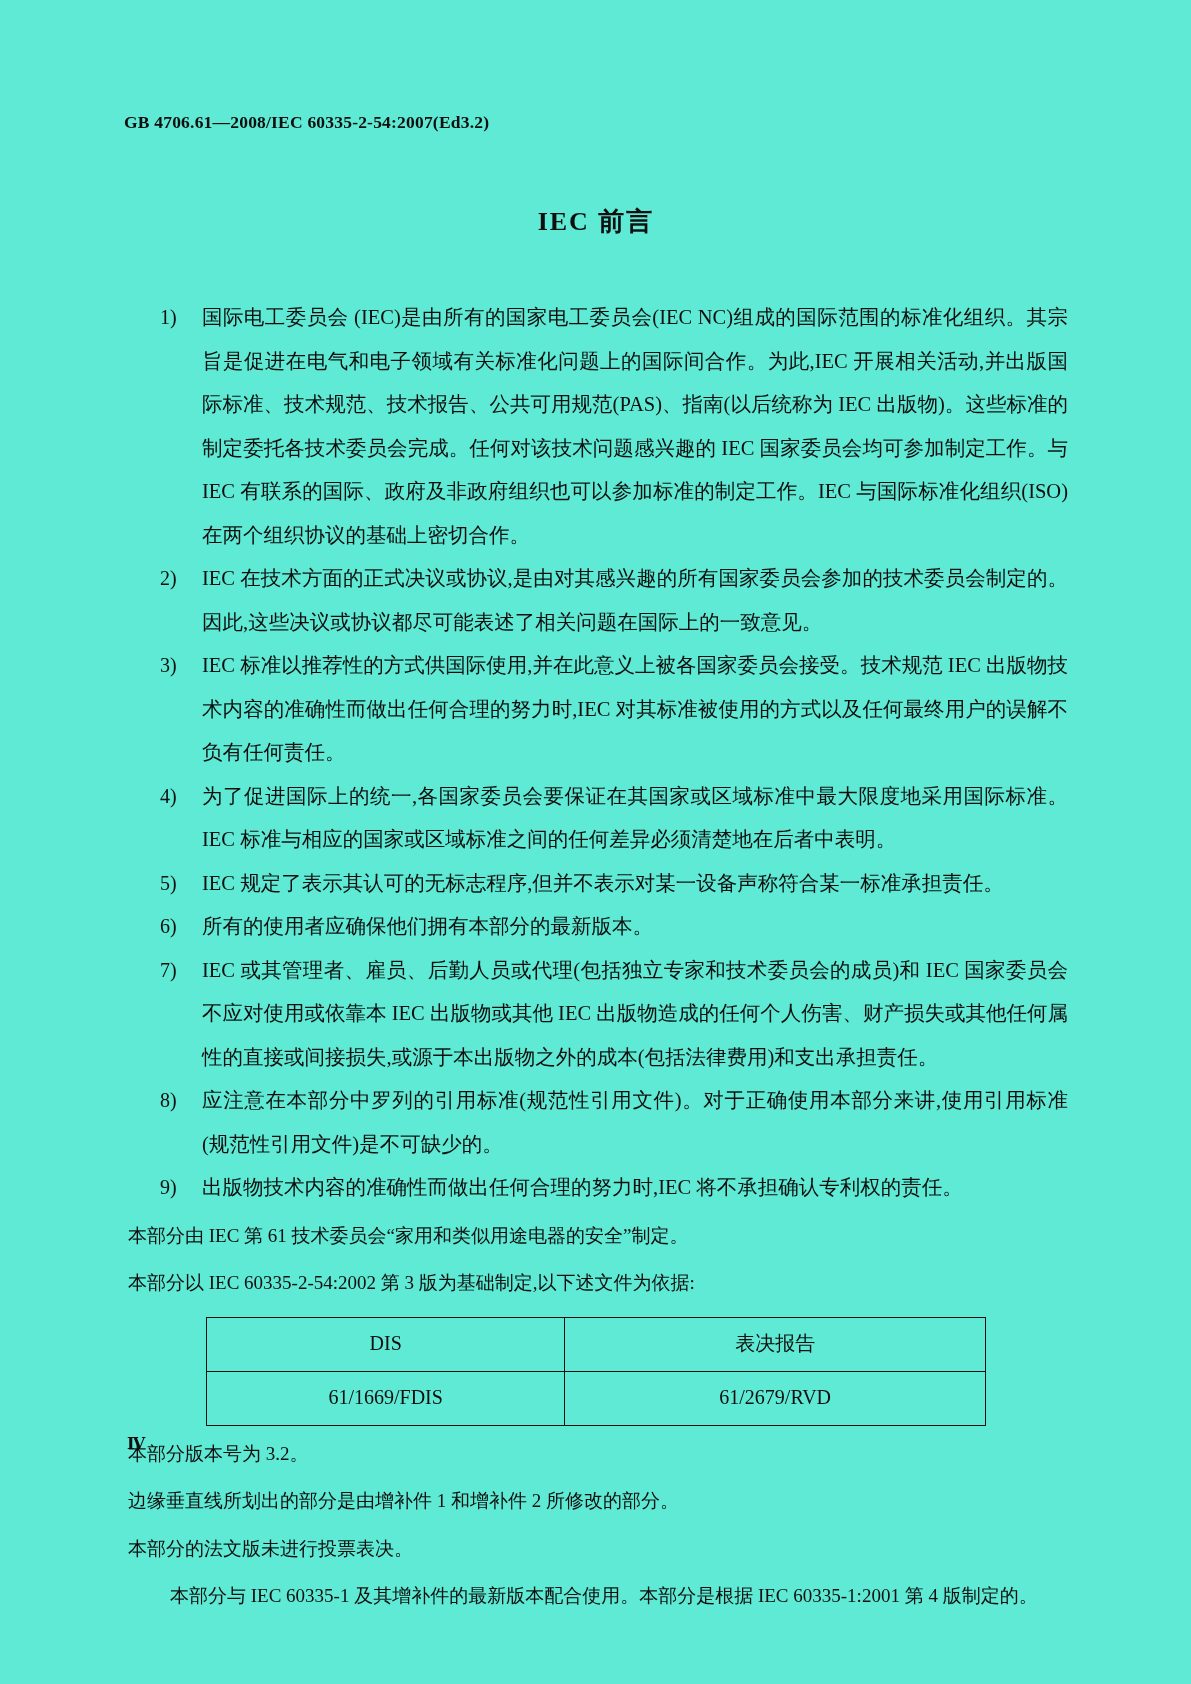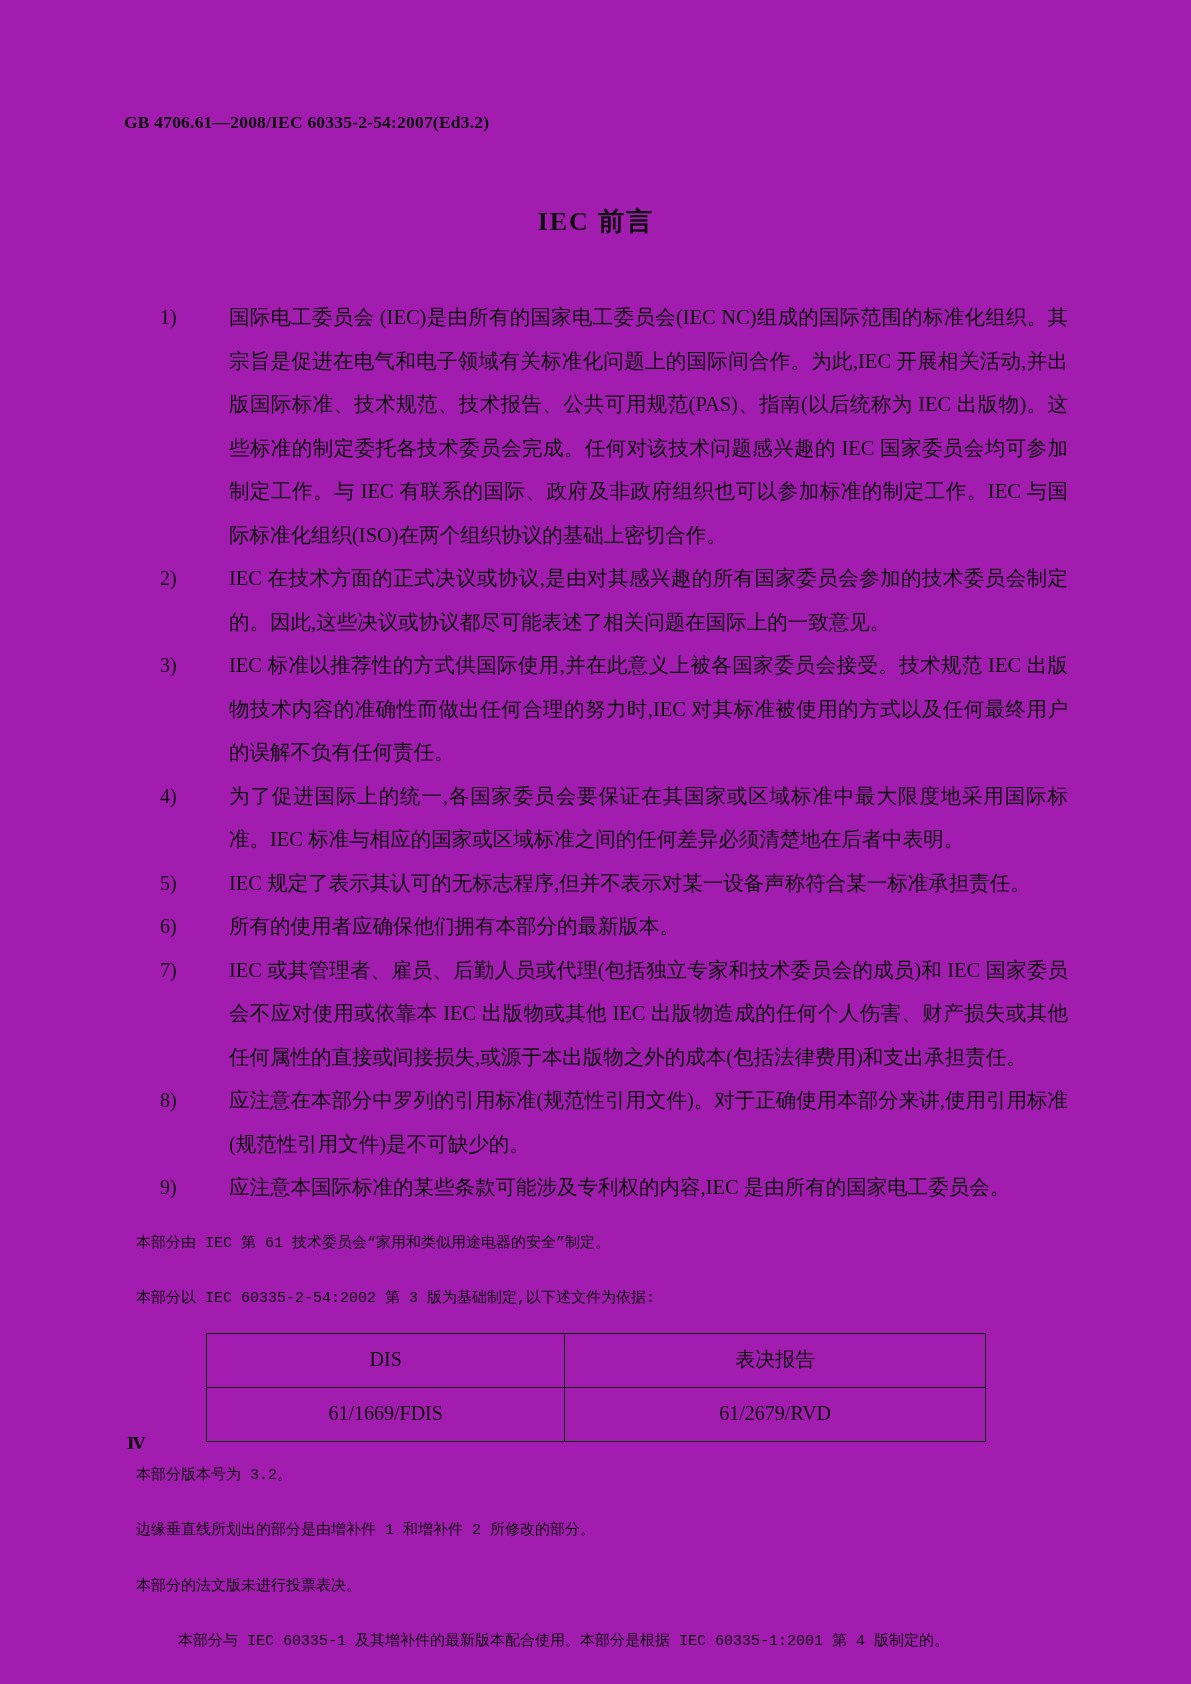--- a/index.html
+++ b/index.html
@@ -9,21 +9,21 @@
   }
   body {
     font-family: "Liberation Serif", "DejaVu Serif", serif;
     color: #0f0f0f;
   }
   .page {
     position: relative;
     width: 1191px;
     height: 1684px;
     margin: 0 auto;
-    background: #a21caf;
+    background: #5eead4;
     overflow: hidden;
   }
   .content {
     position: absolute;
     left: 124px;
     top: 0;
     width: 944px;
     height: 1684px;
   }
 
@@ -81,31 +81,29 @@
     width: 40px;
     font-size: 20px;
     line-height: 43.5px;
   }
   ol.iec-list > li .txt {
     display: block;
   }
   ol.iec-list > li.justify .txt {
     text-align: justify;
     text-align-last: left;
-    margin-left: 27px;
   }
 
   
   .para {
-    font-size: 15px;
+    font-size: 19px;
     line-height: 43.5px;
     text-align: justify;
     text-align-last: left;
-    margin: 12px;
-    font-family: Liberation Mono, monospace;
+    margin: 4px;
   }
   .para.indent {
     text-indent: 42px;
   }
 
   
   .tbl-wrap {
     margin: 12px 0 6px 0;
     display: flex;
     justify-content: center;
@@ -181,21 +179,21 @@
         <li class="justify">
           <span class="marker">7)</span>
           <span class="txt">IEC 或其管理者、雇员、后勤人员或代理(包括独立专家和技术委员会的成员)和 IEC 国家委员会不应对使用或依靠本 IEC 出版物或其他 IEC 出版物造成的任何个人伤害、财产损失或其他任何属性的直接或间接损失,或源于本出版物之外的成本(包括法律费用)和支出承担责任。</span>
         </li>
         <li class="justify">
           <span class="marker">8)</span>
           <span class="txt">应注意在本部分中罗列的引用标准(规范性引用文件)。对于正确使用本部分来讲,使用引用标准(规范性引用文件)是不可缺少的。</span>
         </li>
         <li class="justify">
           <span class="marker">9)</span>
-          <span class="txt">应注意本国际标准的某些条款可能涉及专利权的内容,IEC 是由所有的国家电工委员会。</span>
+          <span class="txt">出版物技术内容的准确性而做出任何合理的努力时,IEC 将不承担确认专利权的责任。</span>
         </li>
       </ol>
 
       <p class="para">本部分由 IEC 第 61 技术委员会“家用和类似用途电器的安全”制定。</p>
       <p class="para">本部分以 IEC 60335-2-54:2002 第 3 版为基础制定,以下述文件为依据:</p>
 
       <div class="tbl-wrap">
         <table class="dis-table">
           <thead>
             <tr>

